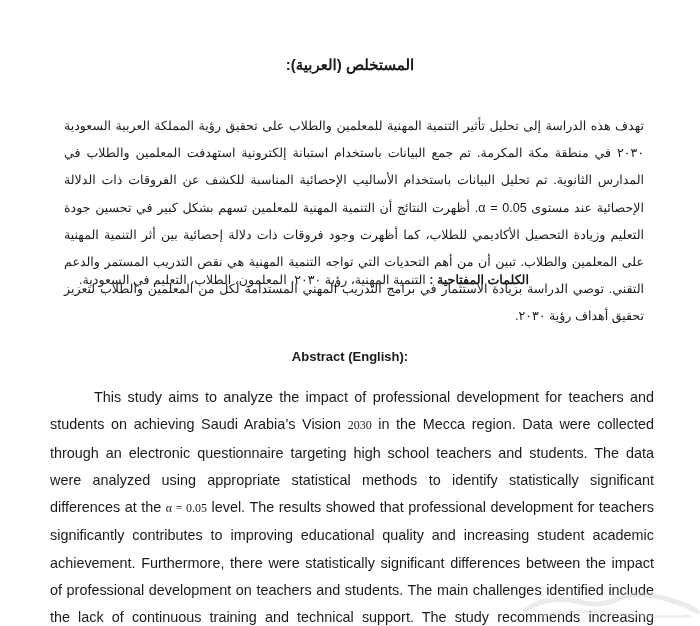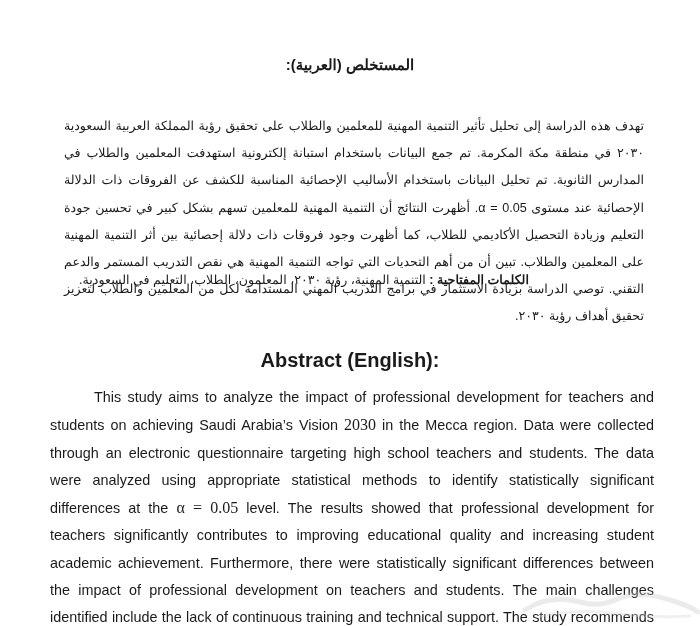--- a/index.html
+++ b/index.html
@@ -17,29 +17,29 @@
       font-size: 12.6px; line-height: 27.2px;
     }
     .ar-body p { margin: 16px; }
     .keywords {
       position: absolute; top: 272px; left: 0; width: 608px; text-align: center;
       direction: rtl; font-size: 12.6px;
     }
     .keywords .kw-label { font-weight: bold; }
     .en-title {
       position: absolute; top: 349px; left: 0; width: 700px; text-align: center;
-      font-weight: bold; font-size: 20px;
+      font-weight: bold; font-size: 13px;
     }
     .en-body {
       position: absolute; top: 384px; left: 50px; width: 604px;
       text-align: justify; font-size: 14.4px; line-height: 27.3px;
       font-family: "Liberation Sans", sans-serif;
     }
     .en-body p { margin: 0; text-indent: 44px; }
-    .num { font-family: "Liberation Serif", serif; font-size: 16px; }
+    .num { font-family: "Liberation Serif", serif; font-size: 12px; }
     .watermark {
       position: absolute; left: 520px; top: 588px; width: 180px; height: 34px;
       opacity: 0.35;
     }
   </style>
 </head>
 <body>
 
 <div class="ar-title">المستخلص (العربية):</div>
 

